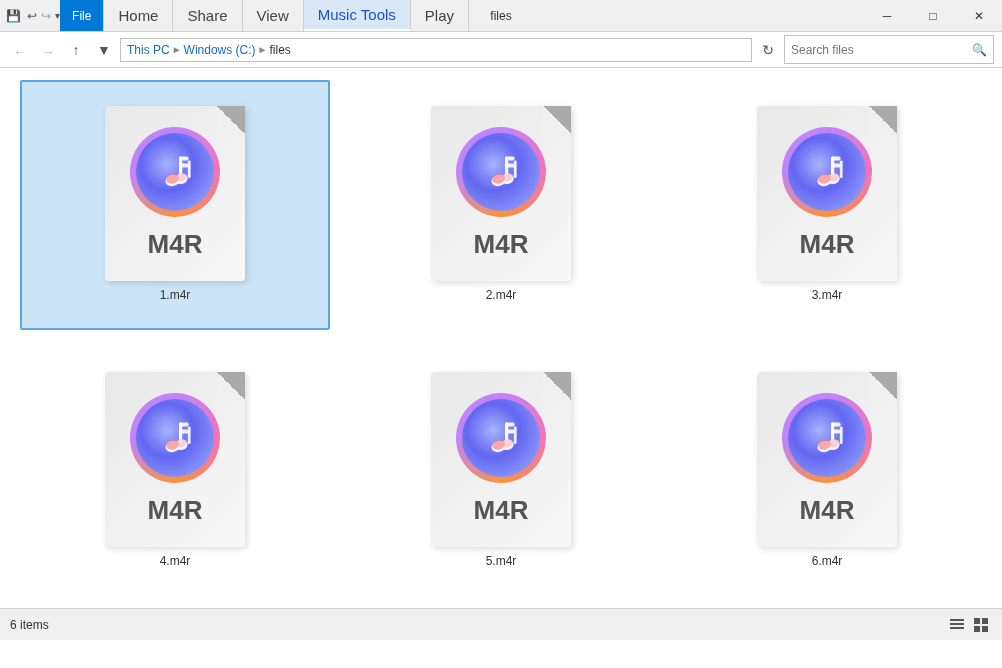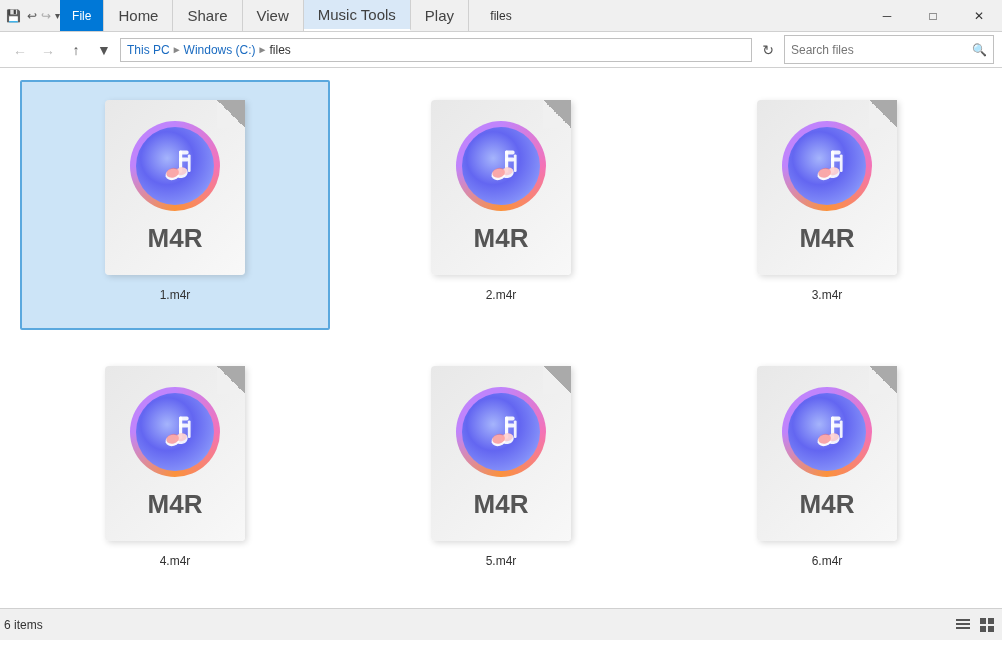--- a/index.html
+++ b/index.html
@@ -28,21 +28,21 @@
     .tab {
       padding: 4px 14px;
       font-size: 15px;
       cursor: pointer;
       height: 100%;
       display: flex;
       align-items: center;
       color: #444;
       border-right: 1px solid #d0d0d0;
     }
-    .tab.music-tools { background: #d9e8f7; color: #404040; border-bottom: 2px solid #fff; }
+    .tab.music-tools { background: #d9e8f7; color: #1d4ed8; border-bottom: 2px solid #fff; }
     .title-bar-title {
       position: absolute;
       left: 50%;
       transform: translateX(-50%);
       font-size: 12px;
       color: #333;
     }
     .window-controls {
       margin-left: auto;
       display: flex;
@@ -165,21 +165,21 @@
       width: 140px;
       height: 175px;
       background: linear-gradient(135deg, #e8e8e8, #f8f8f8);
       position: relative;
       border-radius: 4px 0 4px 4px;
       box-shadow: 2px 2px 6px rgba(0,0,0,0.15);
       display: flex;
       flex-direction: column;
       align-items: center;
       justify-content: center;
-      margin: 10px auto;
+      margin: 16px auto;
     }
     .doc-shape::before {
       content: '';
       position: absolute;
       top: 0;
       right: 0;
       width: 28px;
       height: 28px;
       background: linear-gradient(225deg, #aaa 50%, transparent 50%);
       border-radius: 0 0 0 4px;
@@ -229,21 +229,21 @@
       text-align: center;
     }
 
     
     .status-bar {
       height: 32px;
       background: #f0f0f0;
       border-top: 1px solid #d0d0d0;
       display: flex;
       align-items: center;
-      padding: 0 4px;
+      padding: 0 10px;
       justify-content: space-between;
       gap: 18px;
     }
     .status-text { font-size: 12px; color: #333; }
     .view-controls { display: flex; gap: 2px; }
     .view-btn {
       width: 22px;
       height: 22px;
       background: transparent;
       border: 1px solid transparent;

